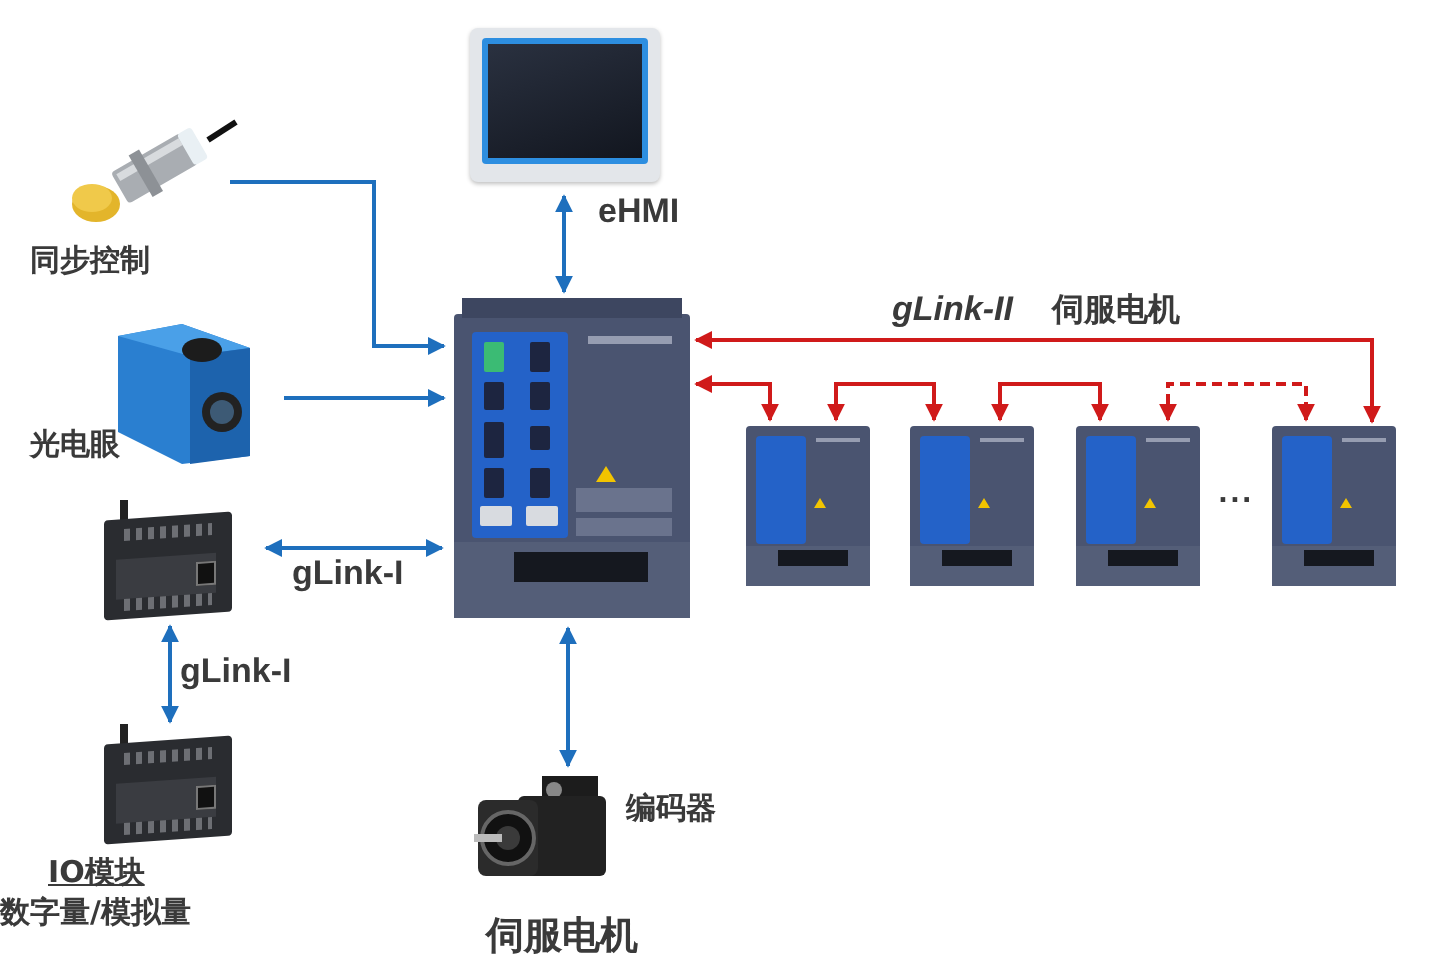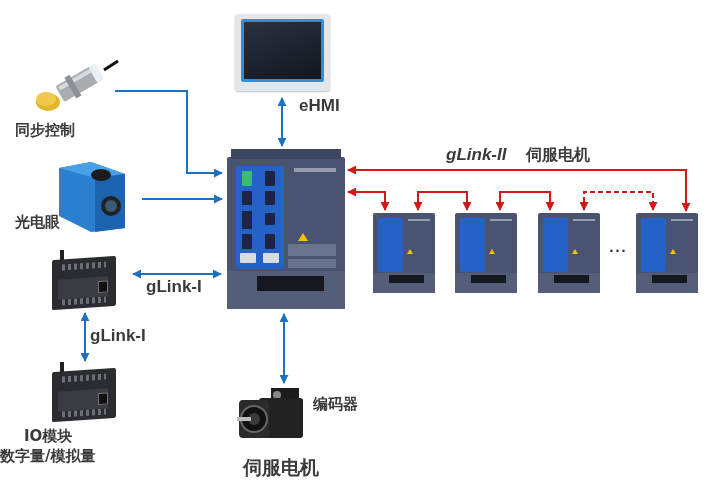--- a/index.html
+++ b/index.html
@@ -184,21 +184,21 @@
 
 <div class="io" style="left:50px; top:362px;">
   <div class="ant"></div>
   <div class="body">
     <div class="row" style="top:5px;"></div>
     <div class="face"></div>
     <div class="sw"></div>
     <div class="row" style="bottom:4px;"></div>
   </div>
 </div>
-<div class="label" style="left:24px; top:427px; font-size:15px;">IO模块</div>
+<div class="label" style="left:24px; top:427px; font-size:15px;text-decoration:underline;">IO模块</div>
 <div class="label" style="left:0px; top:447px; font-size:15px;">数字量/模拟量</div>
 
 <div class="motor">
   <svg width="70" height="58">
     <rect x="34" y="2" width="28" height="14" fill="#1c1c1c"></rect>
     <circle cx="40" cy="9" r="4" fill="#888"></circle>
     <rect x="22" y="12" width="44" height="40" rx="3" fill="#222"></rect>
     <rect x="2" y="14" width="30" height="38" rx="4" fill="#2b2b2b"></rect>
     <circle cx="17" cy="33" r="13" fill="#111" stroke="#666" stroke-width="2"></circle>
     <circle cx="17" cy="33" r="6" fill="#3a3a3a"></circle>

